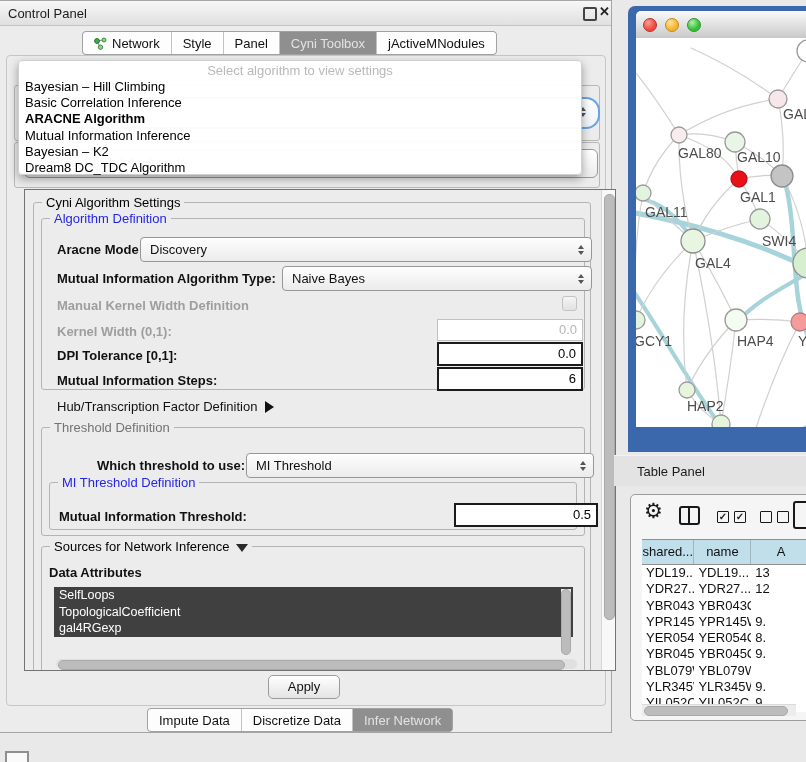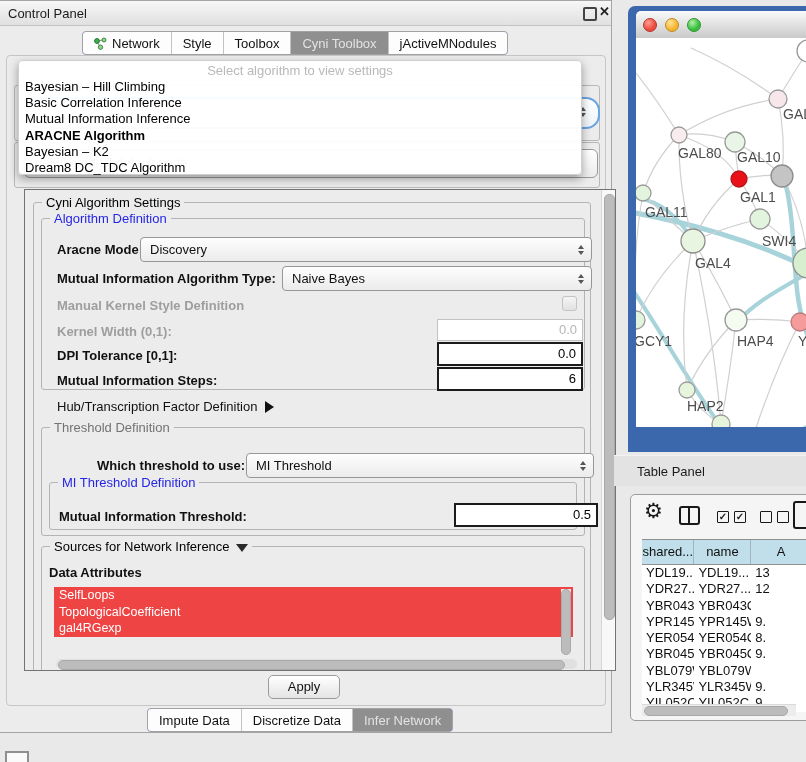--- a/index.html
+++ b/index.html
@@ -49,21 +49,21 @@
          background:linear-gradient(#fefefe,#ebebeb);font-size:13px;color:#111;padding-left:9px;}
   .combo .spring{flex:1;}
   .arrows{display:flex;flex-direction:column;align-items:center;margin-right:7px;}
   .arr-up{width:0;height:0;border-left:3.5px solid transparent;border-right:3.5px solid transparent;border-bottom:4.5px solid #555;margin-bottom:2px;}
   .arr-dn{width:0;height:0;border-left:3.5px solid transparent;border-right:3.5px solid transparent;border-top:4.5px solid #555;}
   .field{position:absolute;background:#fff;font-size:13px;text-align:right;padding:0 5px;line-height:20px;}
   .field.strong{border:2px solid #1b1b1b;color:#000;}
   .field.dis{border:1px solid #c2c2c2;color:#b5b5b5;}
   .checkbox{position:absolute;width:13px;height:13px;border:1px solid #c3c3c3;border-radius:3px;background:linear-gradient(#f4f4f4,#e2e2e2);}
   #attr-list{position:absolute;overflow:hidden;}
-  .attr-item{height:16.5px;line-height:16.5px;background:#ef4444;color:#fff;font-size:12.5px;padding-left:5px;white-space:nowrap;}
+  .attr-item{height:16.5px;line-height:16.5px;background:#404040;color:#fff;font-size:12.5px;padding-left:5px;white-space:nowrap;}
   .vscroll{position:absolute;background:#f8f8f8;border-left:1px solid #d6d6d6;}
   .vthumb{position:absolute;background:#bcbcbc;border:1px solid #a9a9a9;border-radius:5px;}
   .hscroll{position:absolute;background:#e0e0e0;border-radius:5px;}
   .hthumb{position:absolute;background:#bcbcbc;border:1px solid #a9a9a9;border-radius:5px;}
   .disclosure{width:0;height:0;border-top:6px solid transparent;border-bottom:6px solid transparent;border-left:9px solid #111;display:inline-block;margin-left:8px;vertical-align:-2px;}
   .disclosure-down{width:0;height:0;border-left:6px solid transparent;border-right:6px solid transparent;border-top:8px solid #2a2a2a;display:inline-block;margin-left:6px;vertical-align:-1px;}
 
   #apply-btn{left:268px;top:674px;width:70px;height:22px;border:1px solid #9b9b9b;border-radius:5px;
              background:linear-gradient(#ffffff,#e4e4e4);font-size:13px;color:#111;text-align:center;line-height:22px;}
   #bottom-tabs{left:147px;top:707px;z-index:5;justify-content:center;}
@@ -127,32 +127,32 @@
 
     <div id="top-tabs" class="abs tabgroup">
         <div class="tab"><svg class="net-icon" viewBox="0 0 13 13">
             <line x1="3" y1="4" x2="9" y2="3" stroke="#8a8a8a"></line>
             <line x1="3" y1="4" x2="6" y2="10" stroke="#8a8a8a"></line>
             <circle cx="3" cy="4" r="2.4" fill="#3fae49" stroke="#1f7a28"></circle>
             <circle cx="10" cy="3" r="2" fill="#8fd48f" stroke="#3f8a3f"></circle>
             <circle cx="6.5" cy="10.2" r="2.2" fill="#8fd48f" stroke="#3f8a3f"></circle>
           </svg>Network</div>
         <div class="tab">Style</div>
-        <div class="tab">Toolbox</div>
+        <div class="tab">Panel</div>
         <div class="tab sel">Cyni Toolbox</div>
         <div class="tab">jActiveMNodules</div>
       </div>
 
     <div id="popup" class="abs">
       <div id="popup-head">Select algorithm to view settings</div>
       <div id="popup-list">
           <div class="pop-item">Bayesian – Hill Climbing</div>
           <div class="pop-item">Basic Correlation Inference</div>
+          <div class="pop-item bold">ARACNE Algorithm</div>
           <div class="pop-item">Mutual Information Inference</div>
-          <div class="pop-item bold">ARACNE Algorithm</div>
           <div class="pop-item">Bayesian – K2</div>
           <div class="pop-item">Dream8 DC_TDC Algorithm</div>
         </div>
     </div>
 
     <div id="viewport" class="abs">
 
       <div class="gb" style="left:8px;top:12px;width:556px;height:468px;">
         <span class="gb-lbl">Cyni Algorithm Settings</span>
       </div>
@@ -174,21 +174,21 @@
       <span class="blbl" style="left:32px;top:81px;">Mutual Information Algorithm Type:</span>
       <div class="combo" style="left:257px;top:76px;width:299px;height:23px;">
         <span>Naive Bayes</span>
         <span class="spring"></span>
           <span class="arrows">
             <span class="arr-up"></span>
             <span class="arr-dn"></span>
           </span>
       </div>
 
-      <span class="glbl" style="left:32px;top:108px;">Manual Kernel Style Definition</span>
+      <span class="glbl" style="left:32px;top:108px;">Manual Kernel Width Definition</span>
       <div class="checkbox" style="left:537px;top:106px;"></div>
 
       <span class="glbl" style="left:32px;top:134px;">Kernel Width (0,1):</span>
       <div class="field dis" style="left:412px;top:129px;width:134px;height:20px;">0.0</div>
 
       <span class="blbl" style="left:32px;top:158px;">DPI Tolerance [0,1]:</span>
       <div class="field strong" style="left:412px;top:152px;width:132px;height:20px;">0.0</div>
 
       <span class="blbl" style="left:32px;top:183px;">Mutual Information Steps:</span>
       <div class="field strong" style="left:412px;top:177px;width:132px;height:20px;">6</div>

